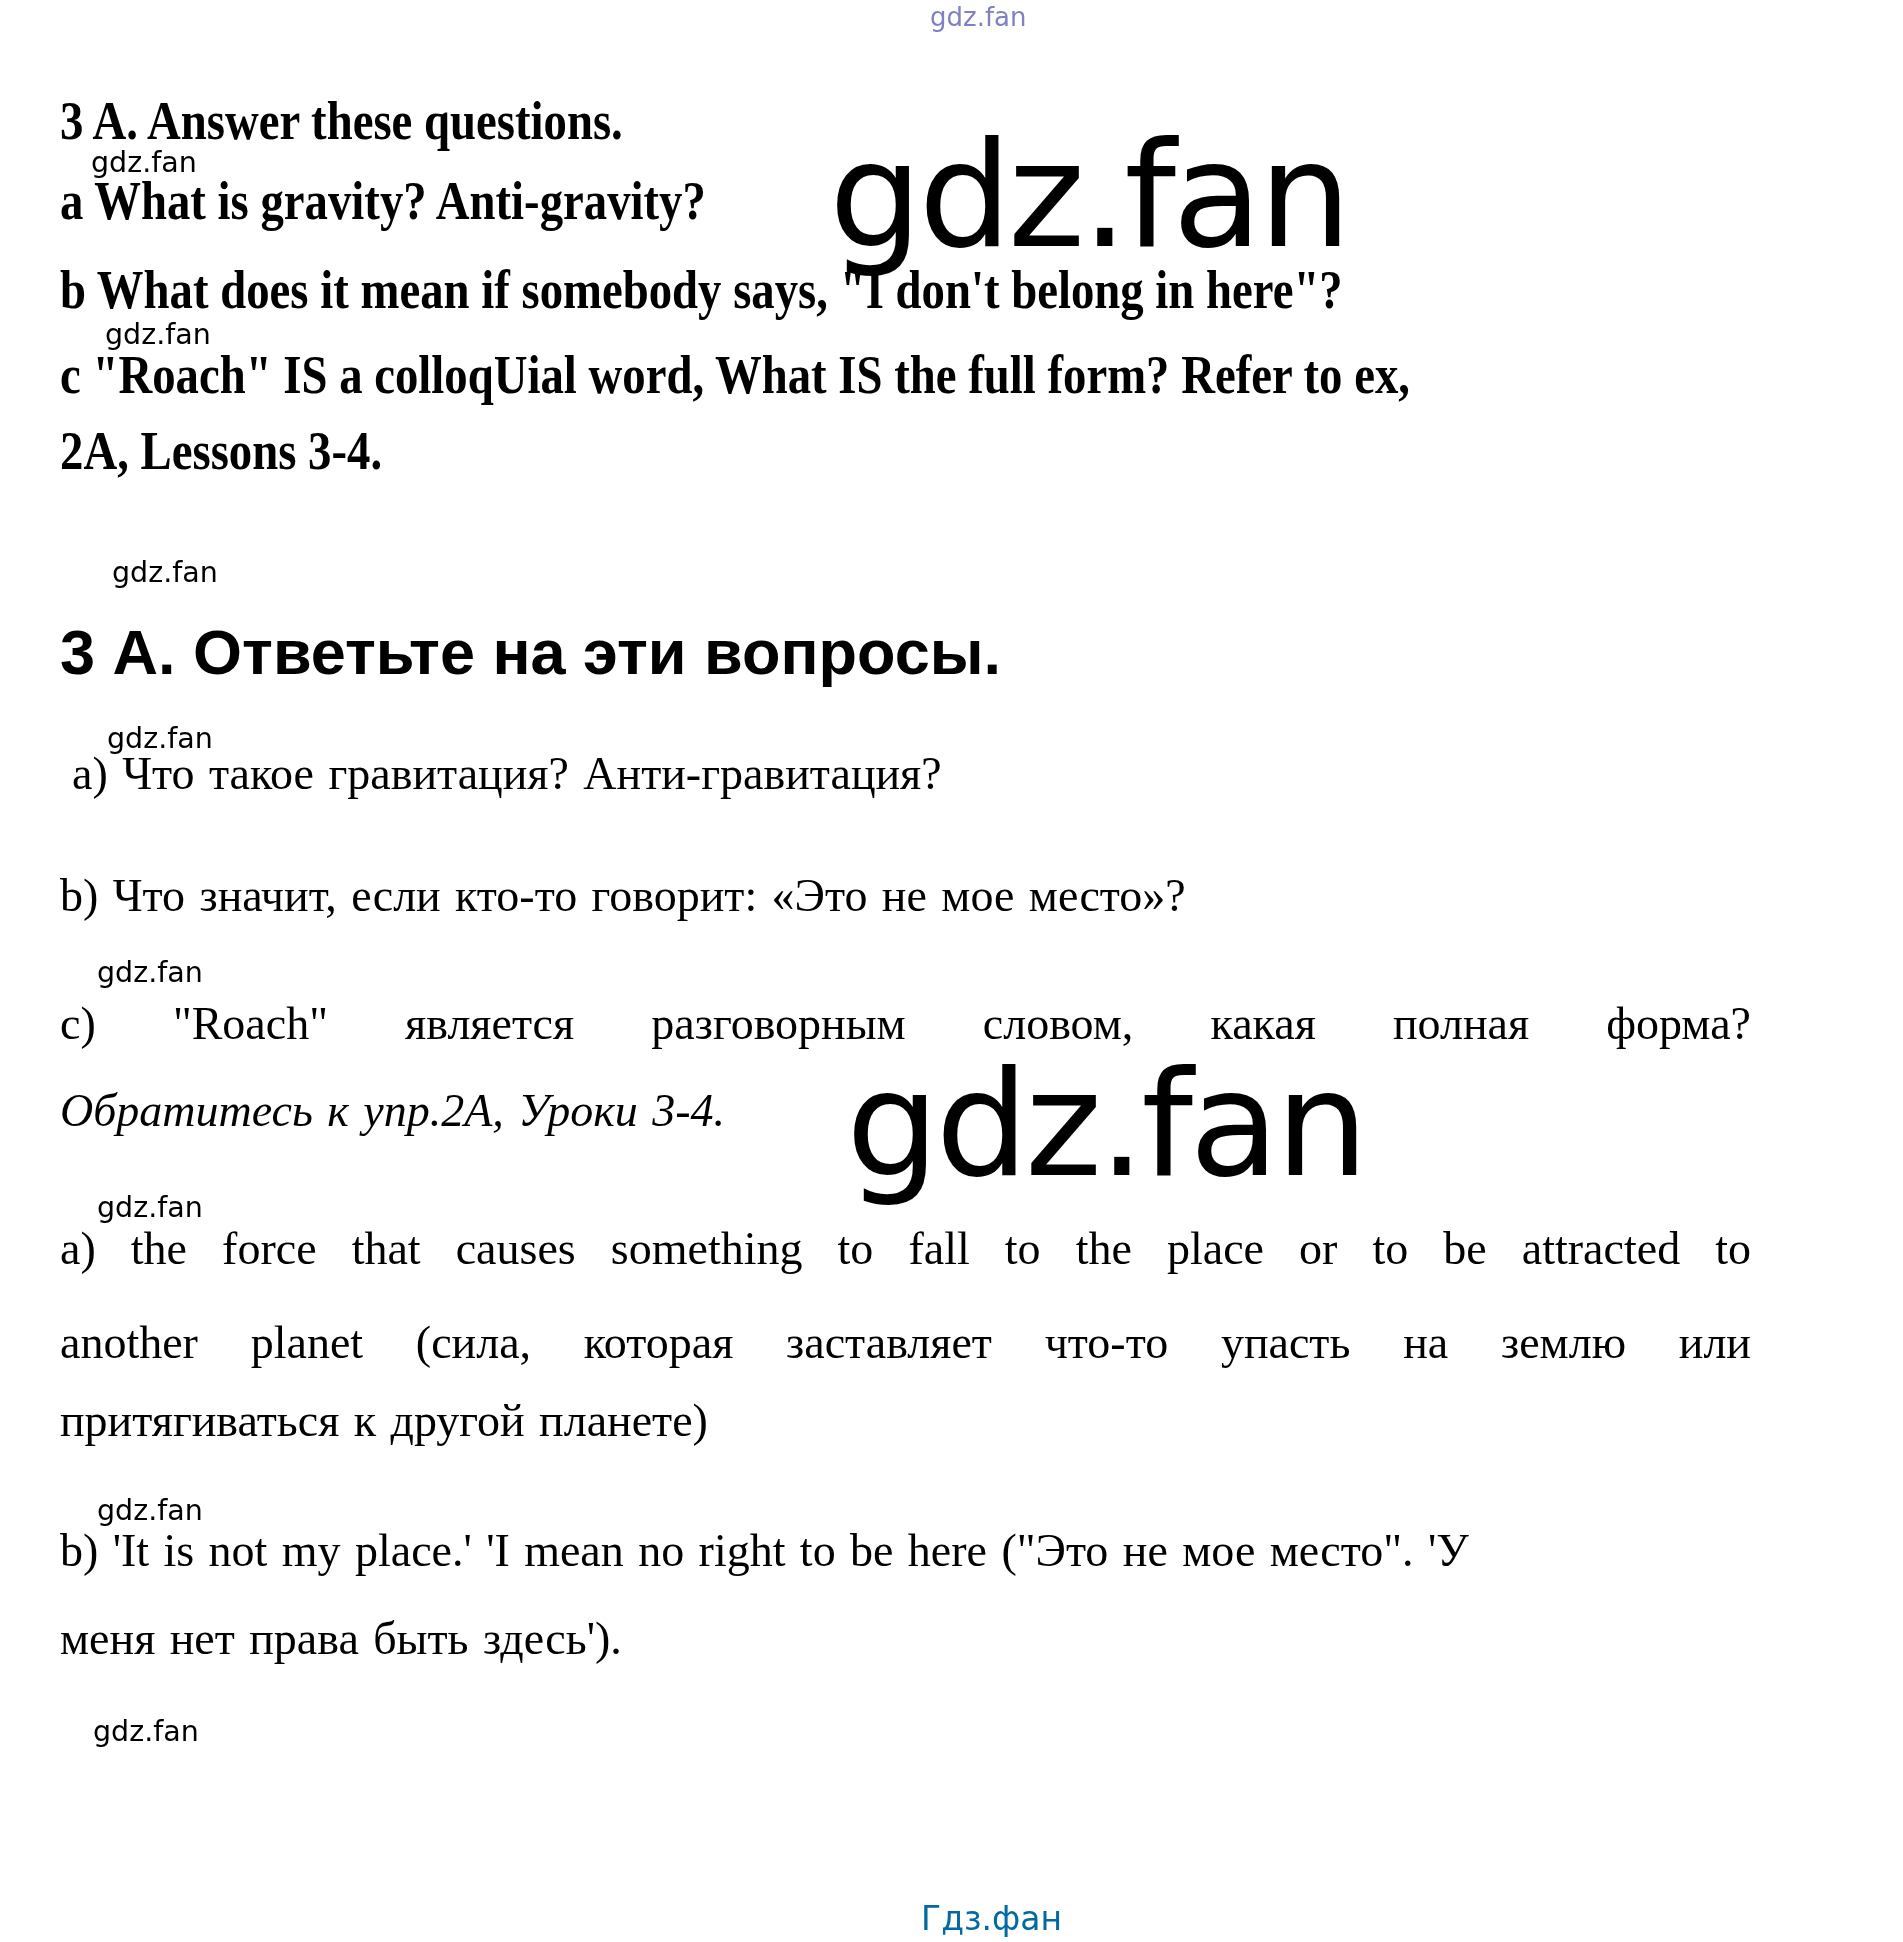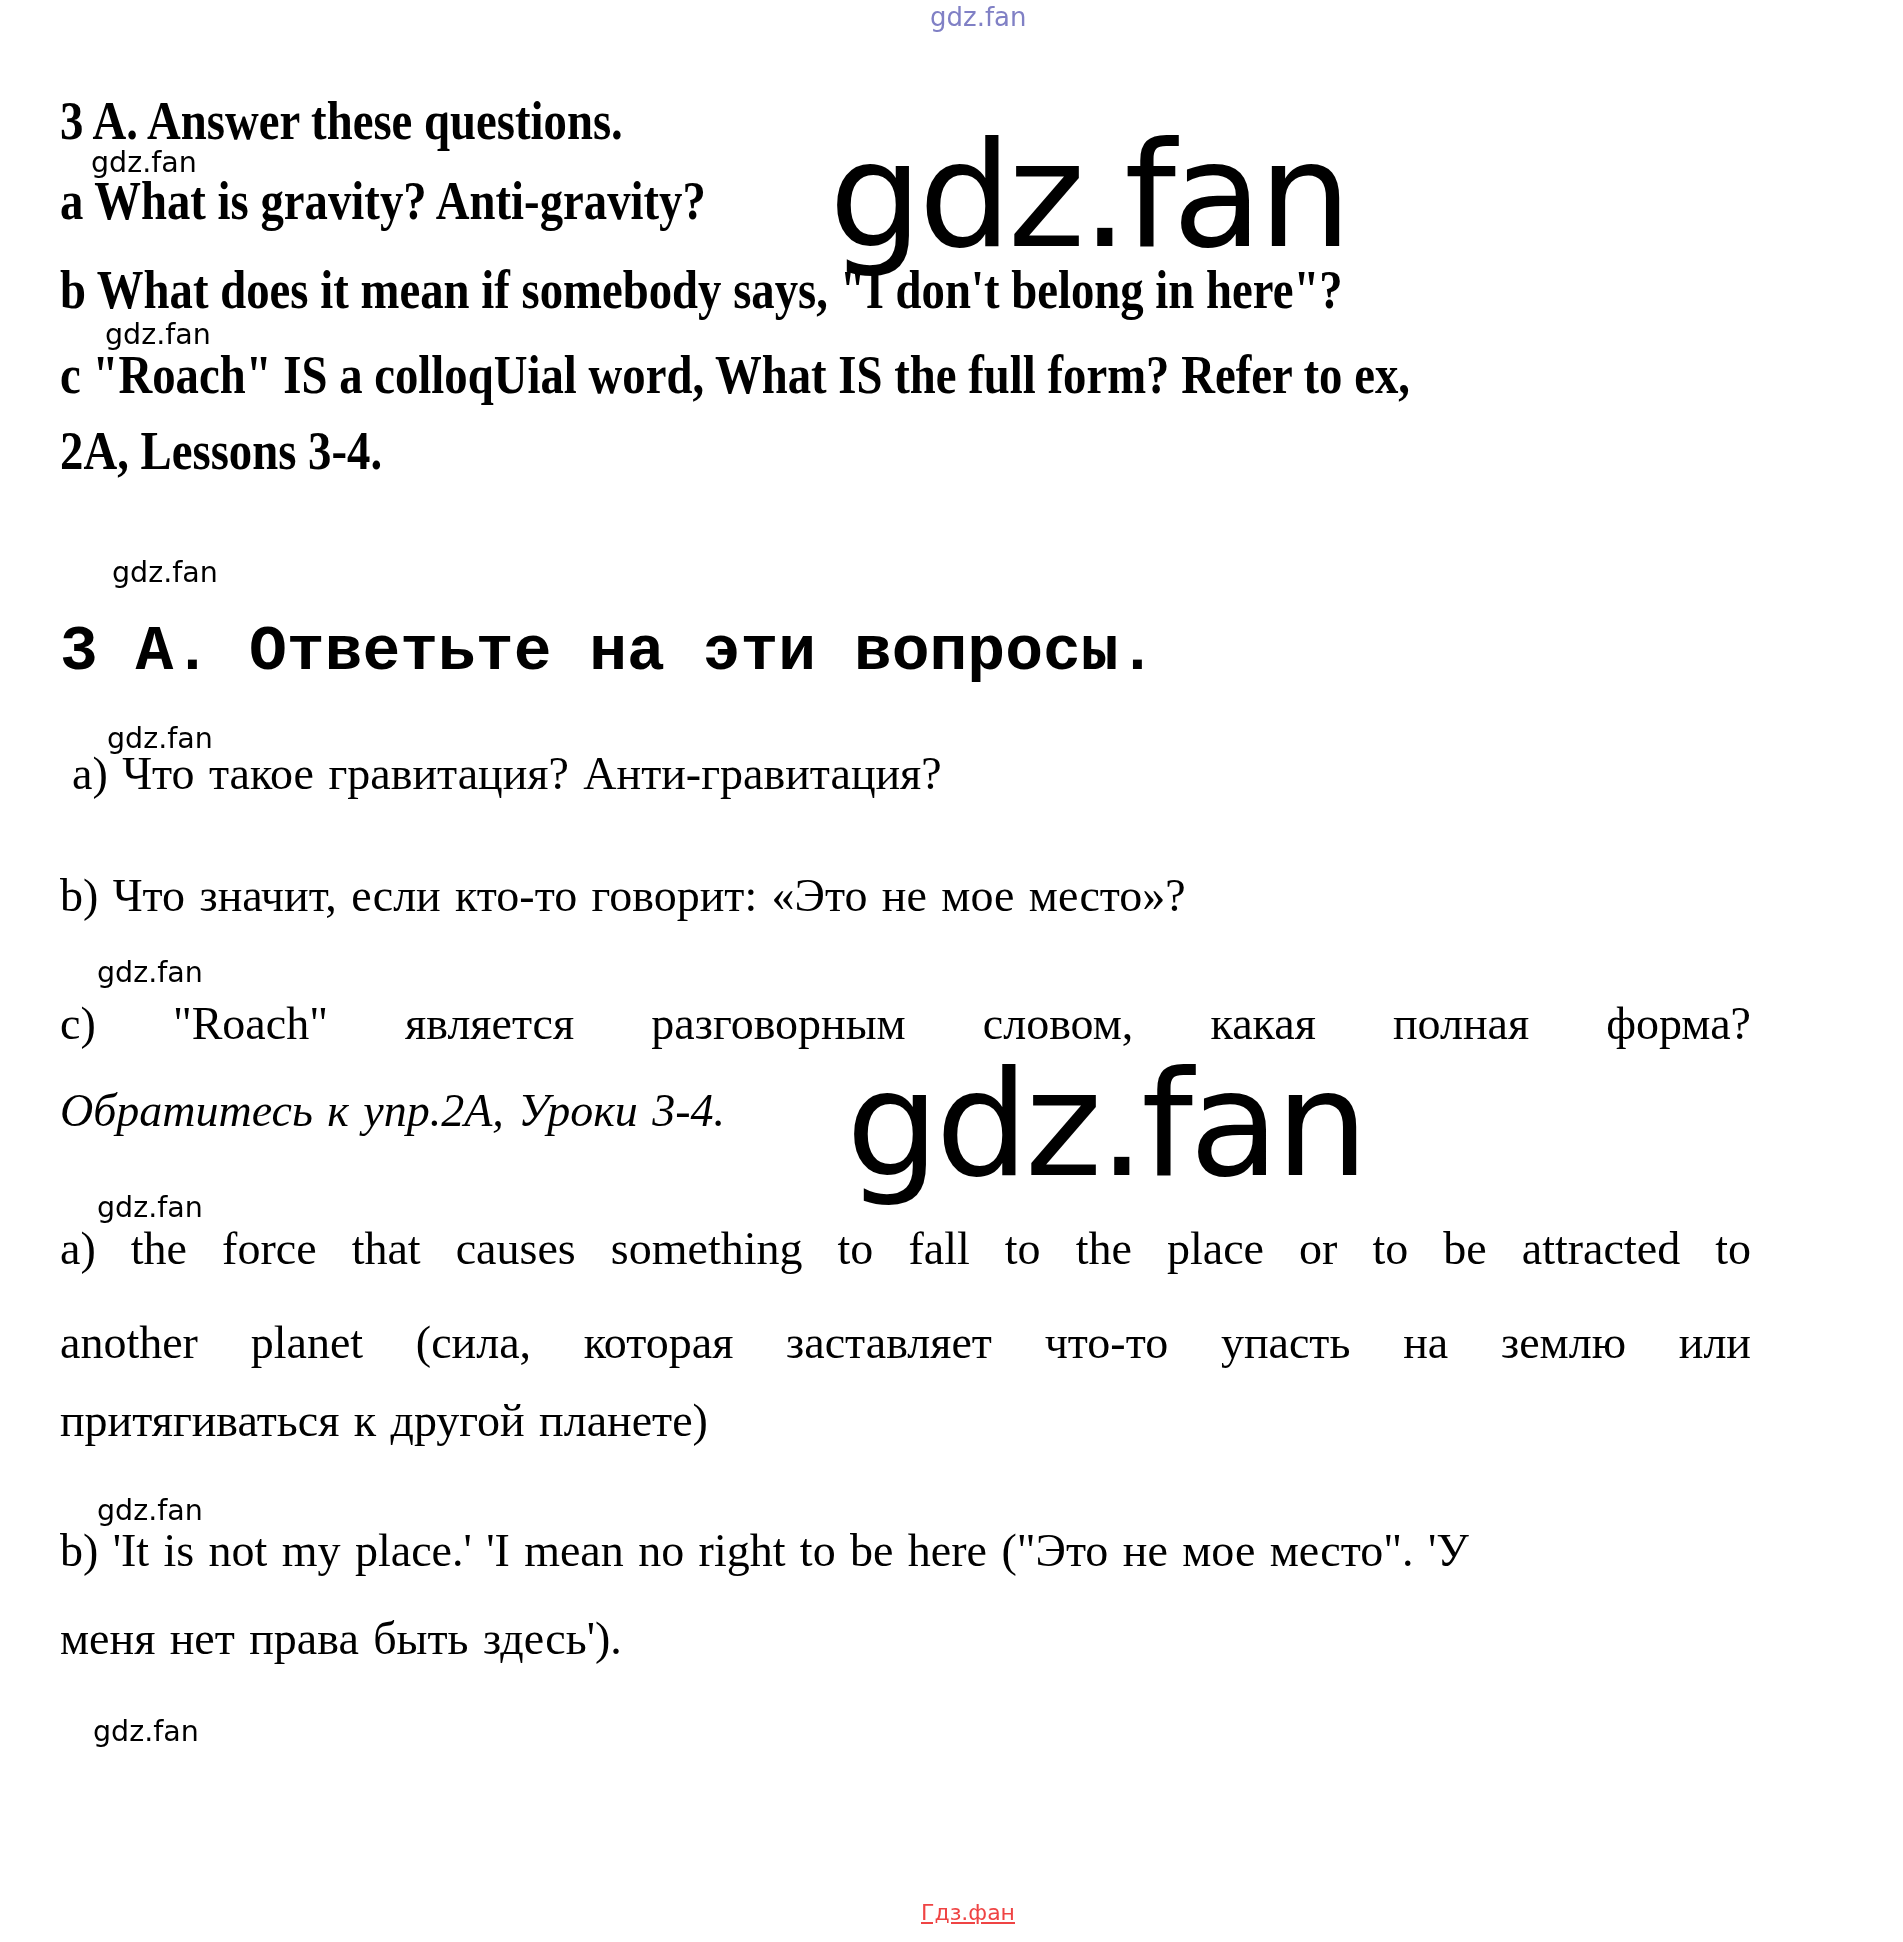--- a/index.html
+++ b/index.html
@@ -18,21 +18,21 @@
     font-family:"Liberation Serif", serif;
     font-weight:bold;
     font-size:55px;
     line-height:1.2;
     white-space:nowrap;
     transform:scaleX(0.85);
     transform-origin:0 0;
   }
   
   .h-ru{
-    font-family:Liberation Mono, monospace;
+    font-family:Liberation Sans, sans-serif;
     font-weight:bold;
     font-size:63px;
     line-height:1.2;
     white-space:nowrap;
   }
   
   .body-line{
     font-family:"Liberation Serif", serif;
     font-size:46px;
     line-height:1.3;
@@ -68,25 +68,24 @@
   
   .wm-top{
     font-family:"DejaVu Sans", sans-serif;
     font-size:26px;
     line-height:1;
     color:#8080c5;
     white-space:nowrap;
   }
   .footer{
     font-family:"DejaVu Sans", sans-serif;
-    font-size:22px;
+    font-size:33px;
     line-height:1;
-    color:#ef4444;
+    color:#0369a1;
     white-space:nowrap;
-    text-decoration:underline;
   }
 </style>
 </head>
 <body>
 
 <div class="page">
 
   <div class="abs wm-top" style="left:930px;top:3.8px;">gdz.fan</div>
 
   <div class="abs h-en" style="left:60px;top:88px;">3 A. Answer these questions.</div>

